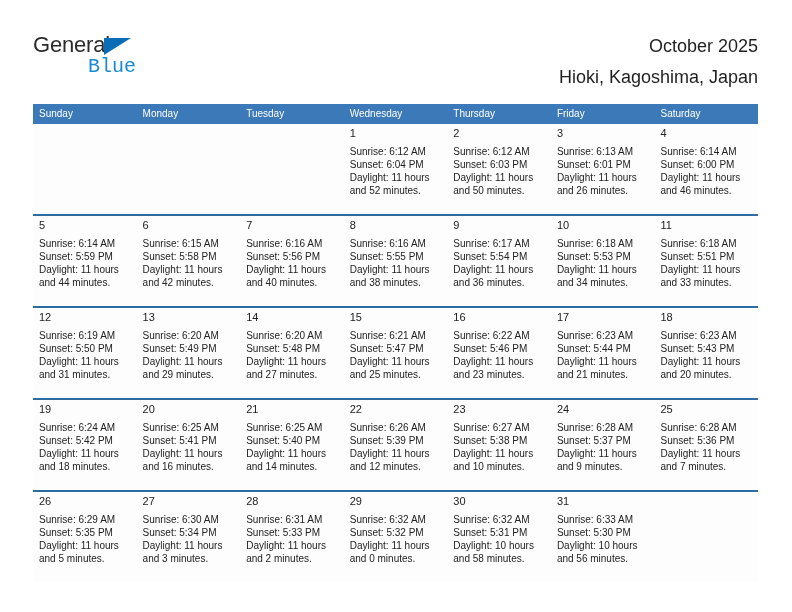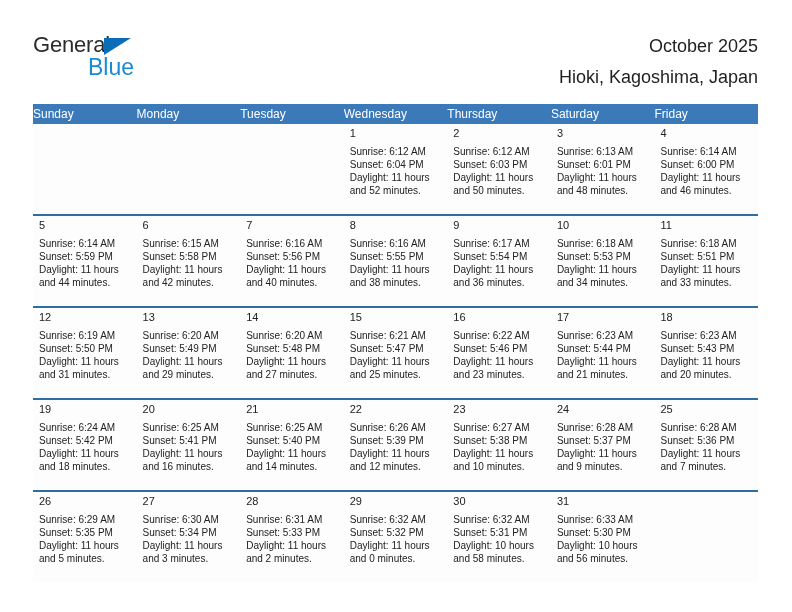--- a/index.html
+++ b/index.html
@@ -50,23 +50,24 @@
     top: 6px;
     width: 0;
     height: 0;
     border-left: 27px solid #0b6cb8;
     border-bottom: 17px solid transparent;
   }
   .brand-blue {
     position: absolute;
     left: 55px;
     top: 22px;
-    font-size: 23px;
+    font-size: 20px;
     color: #1a8ad4;
     line-height: 26px;
+    font-family: Liberation Mono, monospace;
   }
 
   .title-block {
     position: absolute;
     right: 0;
     top: 0;
     text-align: right;
   }
   .cal-title {
     font-size: 18px;
@@ -90,22 +91,23 @@
     width: 725px;
   }
   .cal-head {
     display: flex;
     background: #3c79b8;
     height: 20px;
   }
   .cal-head .hcell {
     flex: 1 1 0;
     color: #ffffff;
-    font-size: 12px;
+    font-size: 10px;
     line-height: 20px;
+    padding-left: 6px;
     box-sizing: border-box;
     overflow: hidden;
     white-space: nowrap;
   }
 
   .week {
     position: relative;
     border-top: 2px solid #2e6da4;
   }
   .week:first-of-type {
@@ -171,22 +173,22 @@
 
   </div>
 
   <div class="calendar">
     <div class="cal-head" id="weekday-row">
         <div class="hcell">Sunday</div>
         <div class="hcell">Monday</div>
         <div class="hcell">Tuesday</div>
         <div class="hcell">Wednesday</div>
         <div class="hcell">Thursday</div>
+        <div class="hcell">Friday</div>
         <div class="hcell">Saturday</div>
-        <div class="hcell">Friday</div>
       </div>
     <div id="weeks-container">
         <div class="week">
           <div class="daynum-band"></div>
           <div class="cells">
             <div class="cell empty">
               <div class="daynum"></div>
               <div class="lines"></div>
             </div>
             <div class="cell empty">
@@ -214,21 +216,21 @@
                 <div class="line">Daylight: 11 hours</div>
                 <div class="line">and 50 minutes.</div>
               </div>
             </div>
             <div class="cell">
               <div class="daynum">3</div>
               <div class="lines">
                 <div class="line">Sunrise: 6:13 AM</div>
                 <div class="line">Sunset: 6:01 PM</div>
                 <div class="line">Daylight: 11 hours</div>
-                <div class="line">and 48 minutes.</div>
+                <div class="line">and 26 minutes.</div>
               </div>
             </div>
             <div class="cell">
               <div class="daynum">4</div>
               <div class="lines">
                 <div class="line">Sunrise: 6:14 AM</div>
                 <div class="line">Sunset: 6:00 PM</div>
                 <div class="line">Daylight: 11 hours</div>
                 <div class="line">and 46 minutes.</div>
               </div>

